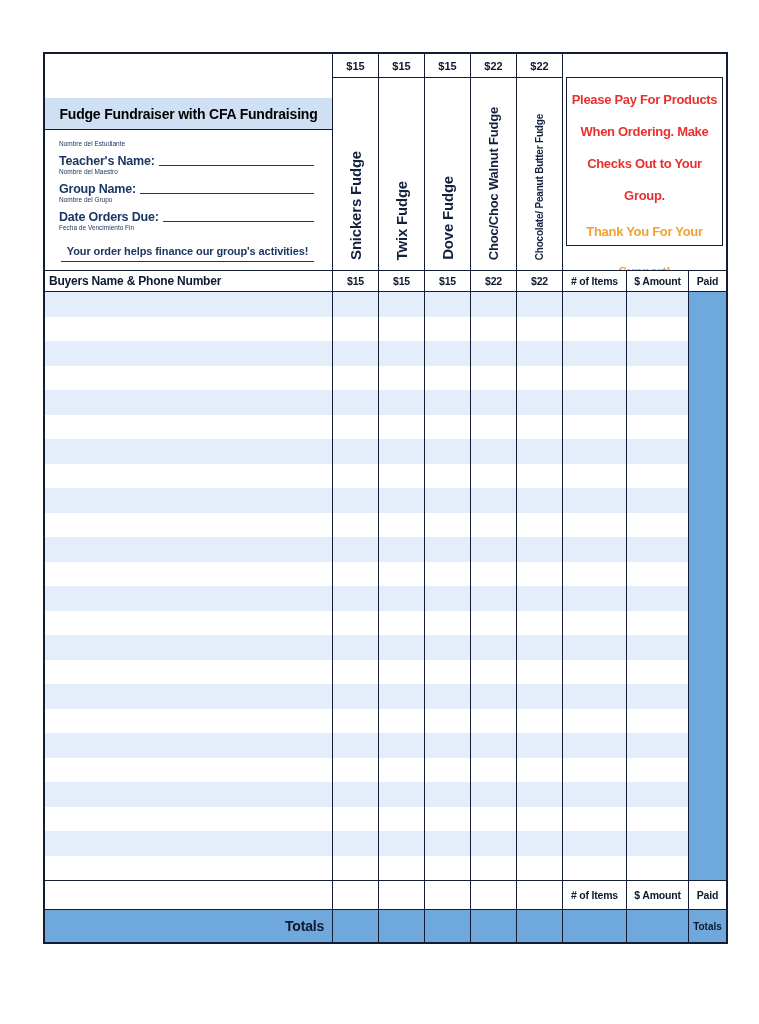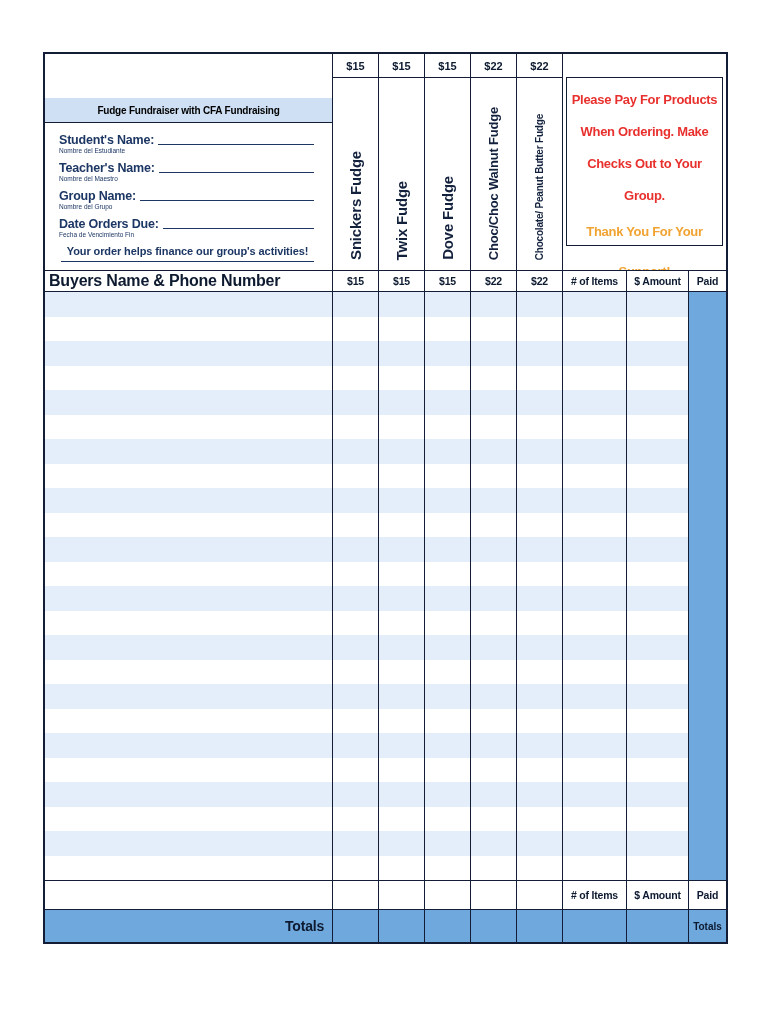--- a/index.html
+++ b/index.html
@@ -30,21 +30,21 @@
   .cell{overflow:hidden;}
   .c-buyer,.c-prod,.c-items,.c-amount{border-right:1.5px solid var(--border_dark);}
 
   
   .top-row{height:216px;}
   .top-left{display:flex;flex-direction:column;}
   .title-bar{
     height:32px;background:var(--title_bar_blue);
     border-bottom:1.5px solid var(--border_dark);
     display:flex;align-items:center;justify-content:center;
-    font-size:10px;font-weight:bold;letter-spacing:-0.2px;color:#000;margin-top:44px;
+    font-size:14px;font-weight:bold;letter-spacing:-0.2px;color:#000;margin-top:44px;
   }
   .form-area{flex:1;display:flex;flex-direction:column;padding:10px 16px 0 14px;color:var(--navy_text);}
   .field{margin-bottom:6px;}
   .field-top{display:flex;align-items:flex-end;}
   .flabel{font-weight:bold;font-size:12.5px;letter-spacing:-0.2px;white-space:nowrap;}
   .fline{flex:1;border-bottom:1.2px solid var(--navy_text);margin:0 2px 2px 4px;}
   .fsub{font-size:6.5px;line-height:8px;}
   .tagline{margin-top:auto;font-weight:bold;font-size:11px;text-align:center;letter-spacing:-0.1px;}
   .tagline-rule{border-bottom:1.2px solid var(--navy_text);margin:4px 2px 8px 2px;}
 
@@ -66,21 +66,21 @@
   .notice-cell{grid-column:7/10;display:flex;}
   .notice-box{
     flex:1;margin:23px 3px 24px 3px;border:1.5px solid var(--border_dark);
     padding:6px 3px;text-align:center;background:#fff;
   }
   .notice-red{color:var(--red_text);font-weight:bold;font-size:13px;line-height:32px;white-space:pre-line;letter-spacing:-0.3px;}
   .notice-orange{color:var(--orange_text);font-weight:bold;font-size:13px;line-height:40px;white-space:pre-line;letter-spacing:-0.3px;}
 
   
   .header-row{height:22px;border-top:1.5px solid var(--border_dark);border-bottom:1.5px solid var(--border_dark);background:#fff;}
-  .h-buyer{display:flex;align-items:center;padding-left:4px;font-weight:bold;font-size:16px;letter-spacing:-0.2px;}
+  .h-buyer{display:flex;align-items:center;padding-left:4px;font-weight:bold;font-size:12px;letter-spacing:-0.2px;}
   .h-price,.h-small{display:flex;align-items:center;justify-content:center;font-weight:bold;font-size:10.5px;letter-spacing:-0.2px;}
 
   
   .body-row{height:24.5px;}
   .body-row.stripe{background:var(--stripe_blue);}
   .body-row .c-paid{background:var(--steel_blue);}
 
   
   .footer-header-row{height:30px;border-top:1.5px solid var(--border_dark);border-bottom:1.5px solid var(--border_dark);background:#fff;}
 
@@ -92,24 +92,20 @@
 </head>
 <body>
 
 <div class="sheet">
 
   <div class="grid-row top-row">
     <div class="cell c-buyer top-left">
       <div class="title-bar">Fudge Fundraiser with CFA Fundraising</div>
       <div class="form-area">
         <div class="field">
-          <div class="field-top">
-            <span class="flabel">Student's Name:</span>
-            <span class="fline"></span>
-          </div>
           <div class="fsub">Nombre del Estudiante</div>
         </div>
         <div class="field">
           <div class="field-top">
             <span class="flabel">Teacher's Name:</span>
             <span class="fline"></span>
           </div>
           <div class="fsub">Nombre del Maestro</div>
         </div>
         <div class="field">

